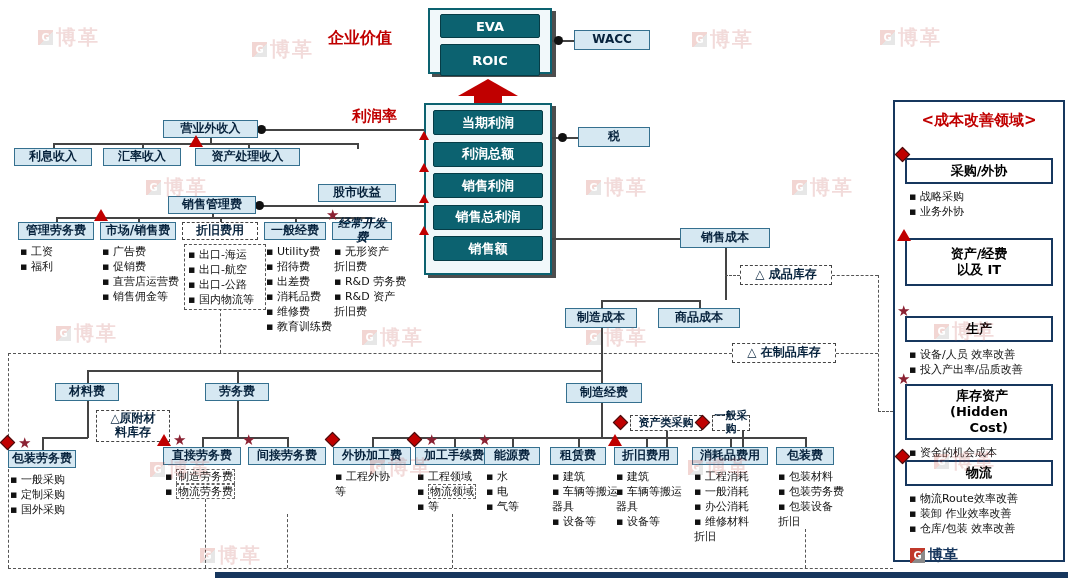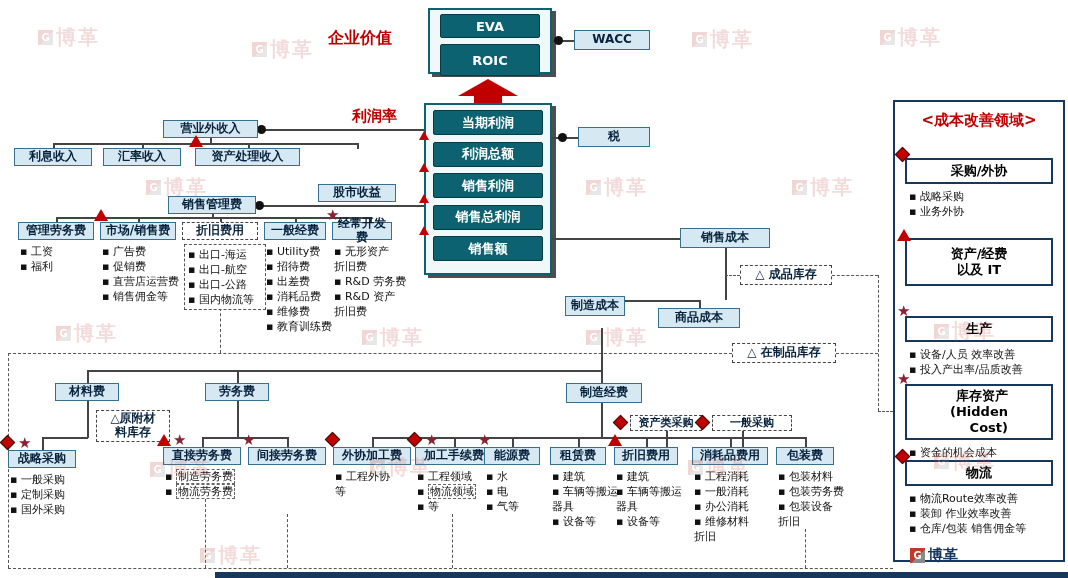--- a/index.html
+++ b/index.html
@@ -187,40 +187,40 @@
     </div>
     <div class="box " style="left: 264px; top: 222px; width: 62px; height: 18px;">一般经费</div>
     <div class="list" style="left: 266px; top: 244px; width: 72px;">
       <div class="li">▪ Utility费</div>
       <div class="li">▪ 招待费</div>
       <div class="li">▪ 出差费</div>
       <div class="li">▪ 消耗品费</div>
       <div class="li">▪ 维修费</div>
       <div class="li">▪ 教育训练费</div>
     </div>
-    <div class="box " style="left: 332px; top: 222px; width: 60px; height: 18px;">经常开发费</div>
+    <div class="box " style="left: 332px; top: 222px; width: 60px; height: 18px; font-style: italic;">经常开发费</div>
     <span class="marker star" style="left: 326px; top: 208px;">★</span>
     <div class="list" style="left: 334px; top: 244px; width: 78px;">
       <div class="li">▪ 无形资产
 折旧费</div>
       <div class="li">▪ R&amp;D 劳务费</div>
       <div class="li">▪ R&amp;D 资产
 折旧费</div>
     </div>
     <div class="box " style="left: 680px; top: 228px; width: 90px; height: 20px;">销售成本</div>
     <div class="box dashed" style="left: 740px; top: 265px; width: 92px; height: 20px;">△ 成品库存</div>
-    <div class="box " style="left: 565px; top: 296px; width: 60px; height: 20px;">制造成本</div>
+    <div class="box " style="left: 565px; top: 308px; width: 72px; height: 20px;">制造成本</div>
     <div class="box " style="left: 658px; top: 308px; width: 82px; height: 20px;">商品成本</div>
     <div class="box dashed" style="left: 732px; top: 343px; width: 104px; height: 20px;">△ 在制品库存</div>
     <div class="box " style="left: 566px; top: 383px; width: 76px; height: 20px;">制造经费</div>
     <div class="box " style="left: 55px; top: 383px; width: 64px; height: 18px;">材料费</div>
     <div class="box " style="left: 205px; top: 383px; width: 64px; height: 18px;">劳务费</div>
     <div class="box dashed" style="left: 96px; top: 410px; width: 74px; height: 32px;">△原附材
 料库存</div>
-    <div class="box " style="left: 8px; top: 450px; width: 68px; height: 18px;">战略采购</div>
+    <div class="box " style="left: 8px; top: 450px; width: 68px; height: 18px;">包装劳务费</div>
     <span class="marker diamond" style="left: 2px; top: 437px;"></span>
     <span class="marker star" style="left: 18px; top: 436px;">★</span>
     <div class="list" style="left: 10px; top: 472px; width: 78px;">
       <div class="li">▪ 一般采购</div>
       <div class="li">▪ 定制采购</div>
       <div class="li">▪ 国外采购</div>
     </div>
     <div class="box " style="left: 163px; top: 447px; width: 78px; height: 18px;">直接劳务费</div>
     <span class="marker triangle" style="left: 157px; top: 434px;"></span>
     <span class="marker star" style="left: 173px; top: 433px;">★</span>
@@ -276,21 +276,21 @@
     </div>
     <div class="box " style="left: 776px; top: 447px; width: 58px; height: 18px;">包装费</div>
     <div class="list" style="left: 778px; top: 469px; width: 72px;">
       <div class="li">▪ 包装材料</div>
       <div class="li">▪ 包装劳务费</div>
       <div class="li">▪ 包装设备
 折旧</div>
     </div>
     <div class="box dashed-small" style="left: 630px; top: 415px; width: 72px; height: 16px;">资产类采购</div>
     <span class="marker diamond" style="left: 615px; top: 417px;"></span>
-    <div class="box dashed-small" style="left: 712px; top: 415px; width: 80px; height: 16px;">一般采购</div>
+    <div class="box dashed-small" style="left: 712px; top: 415px; width: 38px; height: 16px;">一般采购</div>
     <span class="marker diamond" style="left: 697px; top: 417px;"></span>
     <span class="marker triangle small" style="left: 419px; top: 131px;"></span>
     <span class="marker triangle small" style="left: 419px; top: 163px;"></span>
     <span class="marker triangle small" style="left: 419px; top: 194px;"></span>
     <span class="marker triangle small" style="left: 419px; top: 226px;"></span>
     <div class="panel-box" style="left: 905px; top: 158px; width: 148px; height: 26px;">采购/外协</div>
     <span class="marker diamond" style="left: 897px; top: 149px;"></span>
     <div class="list panel-list" style="left: 909px; top: 189px; width: 152px;">
       <div class="li">▪ 战略采购</div>
       <div class="li">▪ 业务外协</div>
@@ -309,21 +309,21 @@
 Cost)</div>
     <span class="marker star" style="left: 897px; top: 372px;">★</span>
     <div class="list panel-list" style="left: 909px; top: 445px; width: 152px;">
       <div class="li">▪ 资金的机会成本</div>
     </div>
     <div class="panel-box" style="left: 905px; top: 460px; width: 148px; height: 26px;">物流</div>
     <span class="marker diamond" style="left: 897px; top: 451px;"></span>
     <div class="list panel-list" style="left: 909px; top: 491px; width: 152px;">
       <div class="li">▪ 物流Route效率改善</div>
       <div class="li">▪ 装卸 作业效率改善</div>
-      <div class="li">▪ 仓库/包装 销售佣金等</div>
+      <div class="li">▪ 仓库/包装 效率改善</div>
     </div>
     <div class="wm" style="left: 38px; top: 24px;">
       <span class="wm-logo">G</span>
       <span class="wm-text">博革</span>
     </div>
     <div class="wm" style="left: 252px; top: 36px;">
       <span class="wm-logo">G</span>
       <span class="wm-text">博革</span>
     </div>
     <div class="wm" style="left: 692px; top: 26px;">

